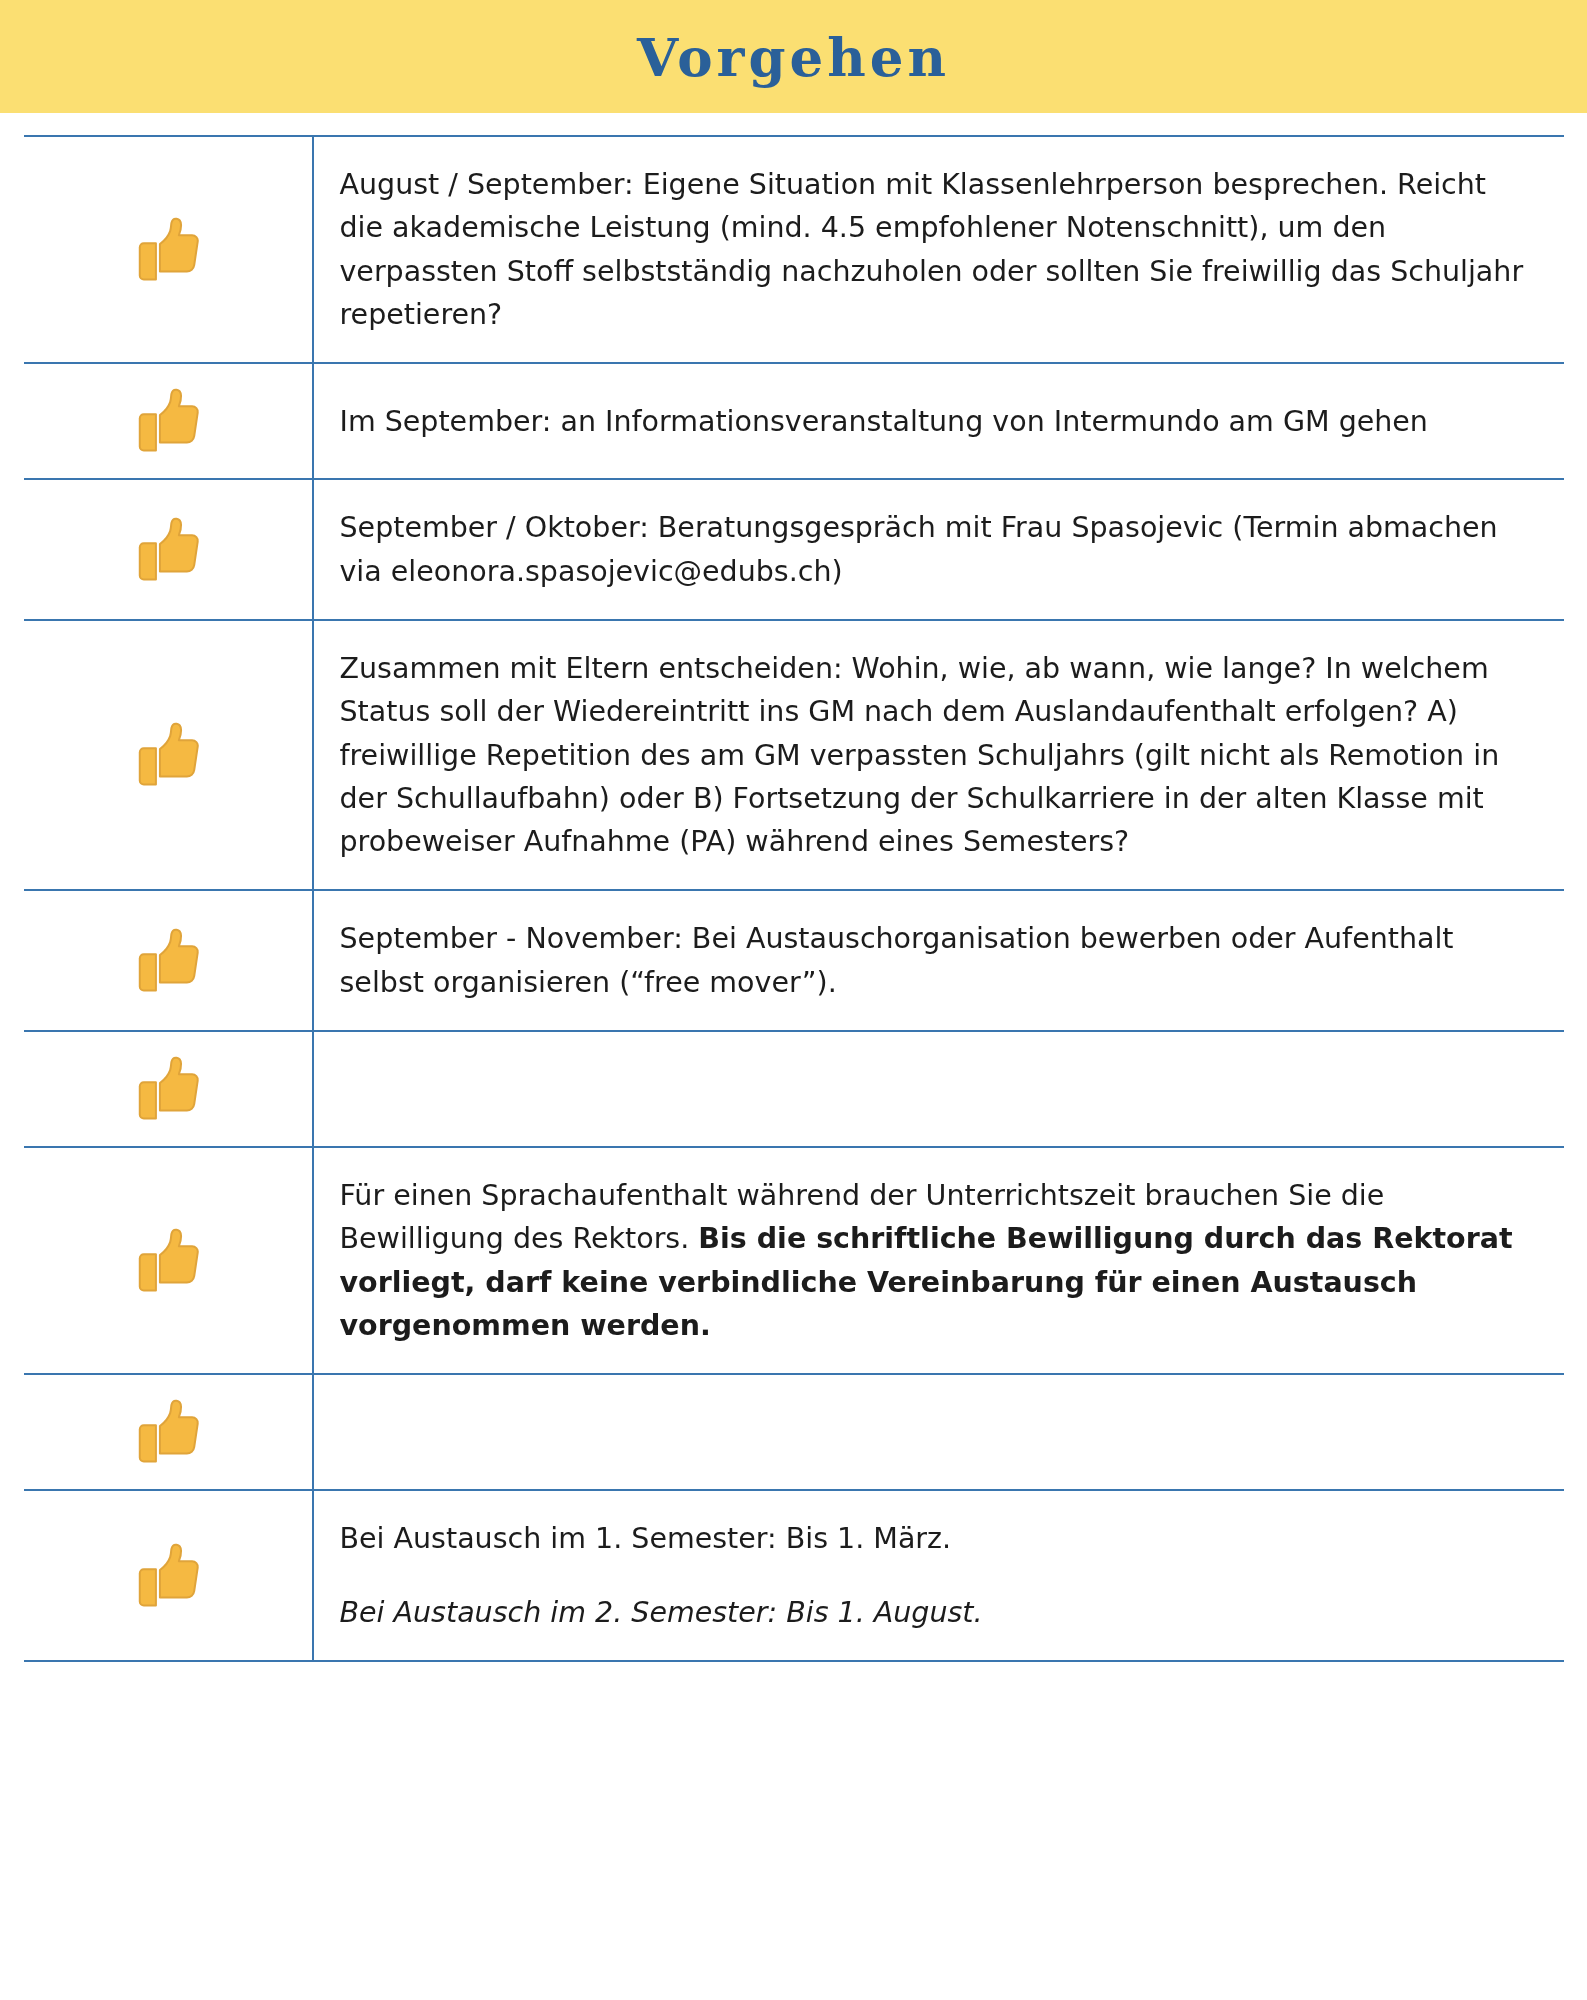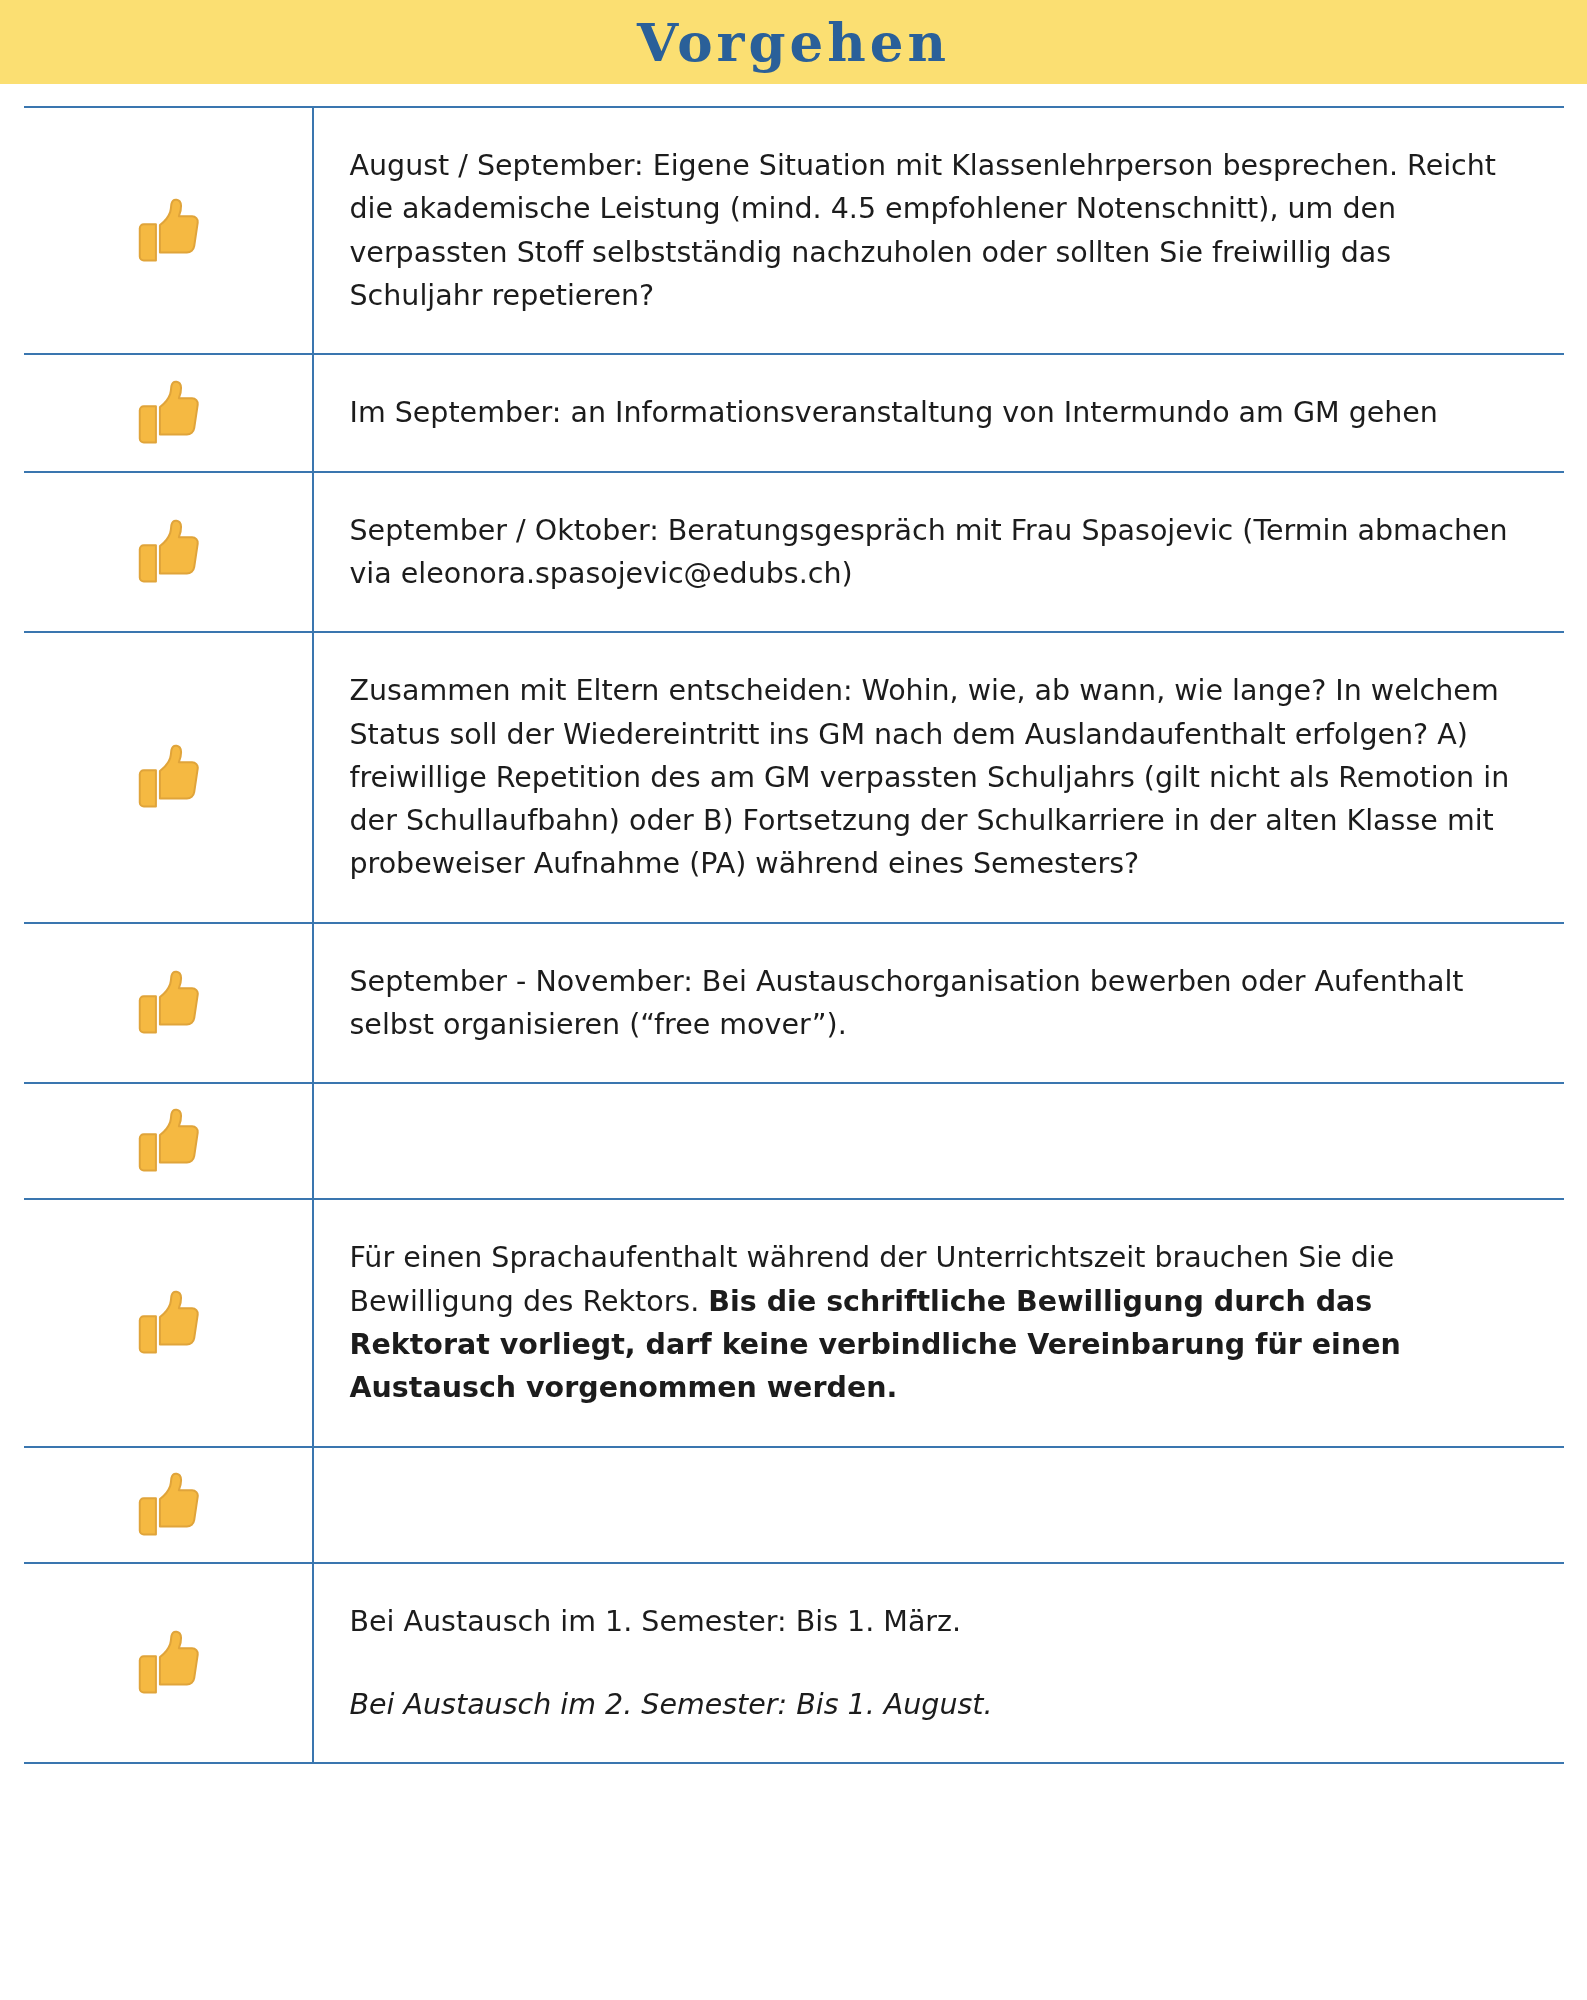--- a/index.html
+++ b/index.html
@@ -15,21 +15,21 @@
   }
 
   .page {
     width: 1587px;
     box-sizing: border-box;
   }
 
   
   .title-banner {
     background: #fbdf72;
-    height: 84px;
+    height: 113px;
     display: flex;
     align-items: center;
     justify-content: center;
     margin: 0 0 22px 0;
   }
   .title-banner .title-text {
     font-family: "DejaVu Serif", serif;
     font-weight: bold;
     font-size: 53px;
     letter-spacing: 4px;
@@ -71,21 +71,21 @@
     padding: 26px 38px 26px 26px;
     display: flex;
     flex-direction: column;
     justify-content: center;
   }
 
   .para {
     font-size: 28.5px;
     line-height: 1.52;
     color: #1c1c1c;
-    margin: 10px;
+    margin: 0;
   }
   .para + .para {
     margin-top: 30px;
     font-style: italic;
   }
 
   
   .thumb {
     display: block;
     width: 86px;

